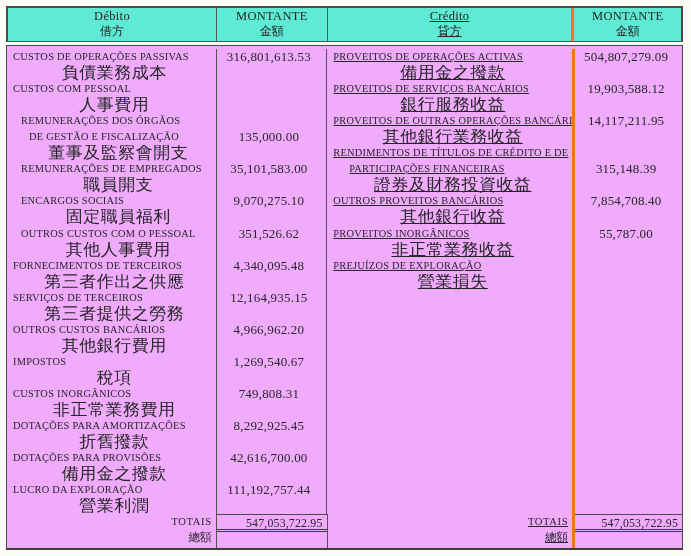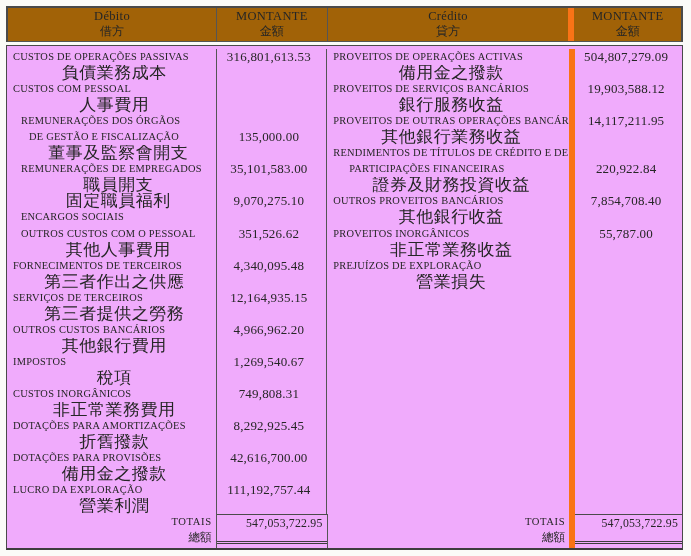--- a/index.html
+++ b/index.html
@@ -10,35 +10,35 @@
     color:#262626;
     overflow:hidden;
     position:relative;
   }
   .page{position:absolute;left:6px;top:6px;width:679px;}
   
   .hdr{
     display:flex;
     border:2px solid #4a4a4a;
     border-bottom:1px solid #555;
-    background:#a16207;
+    background:#5eead4;
     box-sizing:border-box;
     width:677px;
     margin-bottom:3px;
   }
   .hdr-cell{
     box-sizing:border-box;
     padding:1px 0 2px 0;
     text-align:center;
   }
   .hdr-cell .pt{font-size:12.5px;line-height:15px;letter-spacing:.3px;}
   .hdr-cell .zh{font-size:12px;line-height:15px;}
   .w1{width:210px;border-right:1px solid #555;}
   .w2{width:111px;border-right:1px solid #555;}
-  .w3{width:248px;border-right:6px solid #f97316;}
+  .w3{width:248px;border-right:3px solid #f97316;text-decoration:underline;}
   .w4{width:107px;border-right:none;}
   
   .main{
     border:1.5px solid #4a4a4a;
     border-bottom:2.5px solid #3d3d3d;
     background:#f0abfc;
     box-sizing:border-box;
     width:677px;
   }
   .body-row{display:flex;padding-top:3px;}
@@ -59,21 +59,21 @@
   
   .totals-row{display:flex;height:34px;}
   .tot-labels{
     box-sizing:border-box;text-align:right;padding-right:4px;
   }
   .tot-labels .pt{font-size:10.6px;line-height:16px;letter-spacing:.6px;}
   .tot-labels .zh{font-size:11.6px;line-height:16px;}
   .tot-amt-col{box-sizing:border-box;}
   .tot-box{
     box-sizing:border-box;
-    height:30px;line-height:16px;
+    height:18px;line-height:16px;
     border-top:1px solid #4a4a4a;
     border-bottom:3px double #3d3d3d;
     text-align:right;padding-right:4px;
     font-size:11.8px;letter-spacing:.2px;
   }
 </style>
 </head>
 <body>
 
 <div class="page">
@@ -103,22 +103,22 @@
       <div class="col w1">
           <div class="line ind0 pt">CUSTOS DE OPERAÇÕES PASSIVAS</div>
           <div class="line ind0 zh">負債業務成本</div>
           <div class="line ind0 pt">CUSTOS COM PESSOAL</div>
           <div class="line ind0 zh">人事費用</div>
           <div class="line ind1 pt">REMUNERAÇÕES DOS ÓRGÃOS</div>
           <div class="line ind2 pt">DE GESTÃO E FISCALIZAÇÃO</div>
           <div class="line ind1 zh">董事及監察會開支</div>
           <div class="line ind1 pt">REMUNERAÇÕES DE EMPREGADOS</div>
           <div class="line ind1 zh">職員開支</div>
+          <div class="line ind1 pt">ENCARGOS SOCIAIS</div>
           <div class="line ind1 zh">固定職員福利</div>
-          <div class="line ind1 pt">ENCARGOS SOCIAIS</div>
           <div class="line ind1 pt">OUTROS CUSTOS COM O PESSOAL</div>
           <div class="line ind1 zh">其他人事費用</div>
           <div class="line ind0 pt">FORNECIMENTOS DE TERCEIROS</div>
           <div class="line ind0 zh">第三者作出之供應</div>
           <div class="line ind0 pt">SERVIÇOS DE TERCEIROS</div>
           <div class="line ind0 zh">第三者提供之勞務</div>
           <div class="line ind0 pt">OUTROS CUSTOS BANCÁRIOS</div>
           <div class="line ind0 zh">其他銀行費用</div>
           <div class="line ind0 pt">IMPOSTOS</div>
           <div class="line ind0 zh">稅項</div>
@@ -180,21 +180,21 @@
           <div class="line ind0 zh">營業損失</div>
         </div>
       <div class="col w4">
           <div class="line amt">504,807,279.09</div>
           <div class="line amt"></div>
           <div class="line amt">19,903,588.12</div>
           <div class="line amt"></div>
           <div class="line amt">14,117,211.95</div>
           <div class="line amt"></div>
           <div class="line amt"></div>
-          <div class="line amt">220,922.84</div>
+          <div class="line amt">315,148.39</div>
           <div class="line amt"></div>
           <div class="line amt">7,854,708.40</div>
           <div class="line amt"></div>
           <div class="line amt">55,787.00</div>
           <div class="line amt"></div>
           <div class="line amt"></div>
           <div class="line amt"></div>
           <div class="line amt"></div>
           <div class="line amt"></div>
           <div class="line amt"></div>

